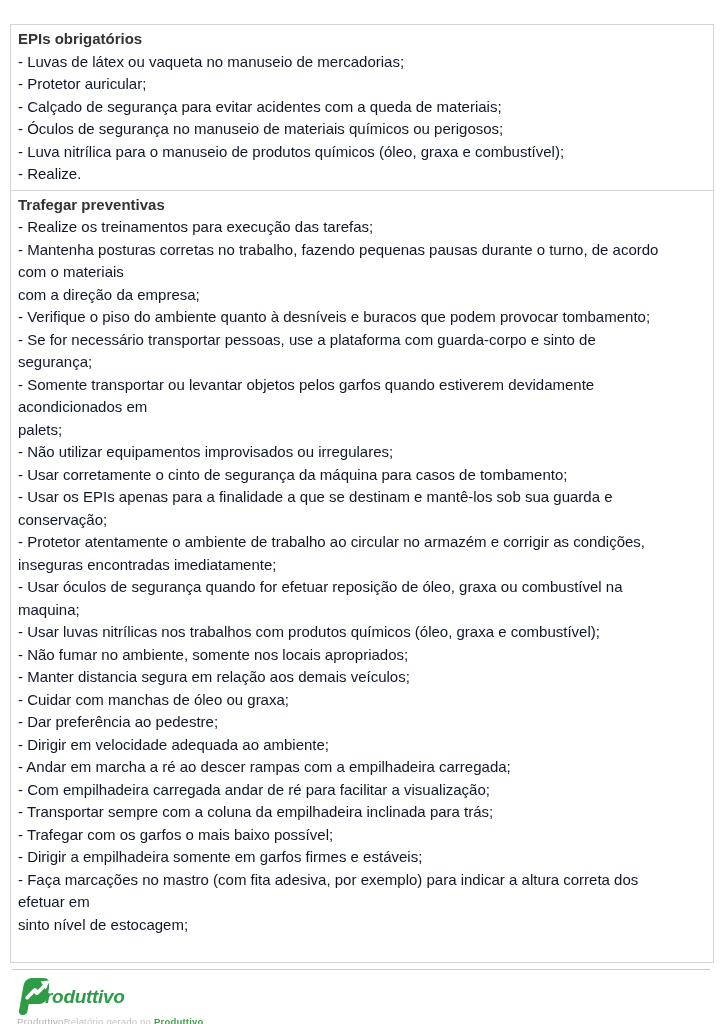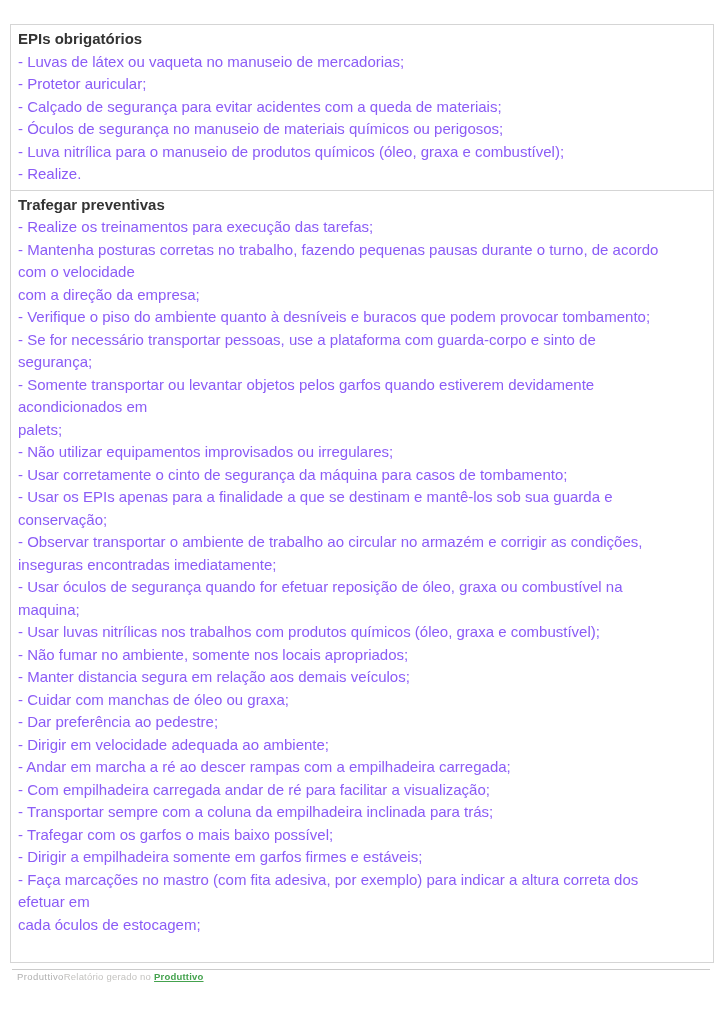--- a/index.html
+++ b/index.html
@@ -33,21 +33,21 @@
   .cell-title {
     font-size: 15px;
     line-height: 22.5px;
     font-weight: 700;
     color: #333333;
     white-space: nowrap;
   }
   .line {
     font-size: 15px;
     line-height: 22.5px;
-    color: #8b5cf6;
+    color: #0f172a;
     white-space: nowrap;
   }
 
   hr.footer-divider {
     border: none;
     border-top: 1px solid #cbcbcb;
     margin: 6px 14px 0 12px;
   }
 
   .logo {
@@ -117,21 +117,21 @@
       </tr>
       <tr class="row-medidas">
         <td>
           <div class="cell-title">Trafegar preventivas</div>
           <div>
 
               <div class="line">- Realize os treinamentos para execução das tarefas;</div>
 
               <div class="line">- Mantenha posturas corretas no trabalho, fazendo pequenas pausas durante o turno, de acordo</div>
 
-              <div class="line">com o velocidade</div>
+              <div class="line">com o materiais</div>
 
               <div class="line">com a direção da empresa;</div>
 
               <div class="line">- Verifique o piso do ambiente quanto à desníveis e buracos que podem provocar tombamento;</div>
 
               <div class="line">- Se for necessário transportar pessoas, use a plataforma com guarda-corpo e sinto de</div>
 
               <div class="line">segurança;</div>
 
               <div class="line">- Somente transportar ou levantar objetos pelos garfos quando estiverem devidamente</div>
@@ -141,21 +141,21 @@
               <div class="line">palets;</div>
 
               <div class="line">- Não utilizar equipamentos improvisados ou irregulares;</div>
 
               <div class="line">- Usar corretamente o cinto de segurança da máquina para casos de tombamento;</div>
 
               <div class="line">- Usar os EPIs apenas para a finalidade a que se destinam e mantê-los sob sua guarda e</div>
 
               <div class="line">conservação;</div>
 
-              <div class="line">- Observar transportar o ambiente de trabalho ao circular no armazém e corrigir as condições,</div>
+              <div class="line">- Protetor atentamente o ambiente de trabalho ao circular no armazém e corrigir as condições,</div>
 
               <div class="line">inseguras encontradas imediatamente;</div>
 
               <div class="line">- Usar óculos de segurança quando for efetuar reposição de óleo, graxa ou combustível na</div>
 
               <div class="line">maquina;</div>
 
               <div class="line">- Usar luvas nitrílicas nos trabalhos com produtos químicos (óleo, graxa e combustível);</div>
 
               <div class="line">- Não fumar no ambiente, somente nos locais apropriados;</div>
@@ -175,29 +175,40 @@
               <div class="line">- Transportar sempre com a coluna da empilhadeira inclinada para trás;</div>
 
               <div class="line">- Trafegar com os garfos o mais baixo possível;</div>
 
               <div class="line">- Dirigir a empilhadeira somente em garfos firmes e estáveis;</div>
 
               <div class="line">- Faça marcações no mastro (com fita adesiva, por exemplo) para indicar a altura correta dos</div>
 
               <div class="line">efetuar em</div>
 
-              <div class="line">cada óculos de estocagem;</div>
+              <div class="line">sinto nível de estocagem;</div>
             </div>
         </td>
       </tr>
     </tbody>
   </table>
 
   <hr class="footer-divider">
 
+  <div class="logo">
+    <svg width="32" height="38" viewBox="0 0 32 38" aria-hidden="true">
+      <g transform="translate(8 0) skewX(-10)">
+        <rect x="0" y="1" width="26" height="26" rx="7" fill="#2e9b47"></rect>
+        <rect x="0" y="19" width="8.5" height="19" rx="4" fill="#2e9b47"></rect>
+        <polyline points="6,20.5 12,13 15,16 20.5,9.5" fill="none" stroke="#ffffff" stroke-width="4" stroke-linecap="round" stroke-linejoin="round"></polyline>
+        <polygon points="16.5,4.5 25.5,3.5 23,12.5" fill="#ffffff"></polygon>
+      </g>
+    </svg>
+    <span class="logo-word">roduttivo</span>
+  </div>
 
   <div class="footer-row">
     <span class="footer-brand">Produttivo</span>
     <span class="footer-generated">
       <span>Relatório gerado no</span><a href="#" class="footer-link">Produttivo</a>
     </span>
   </div>
 
 </div>
 

